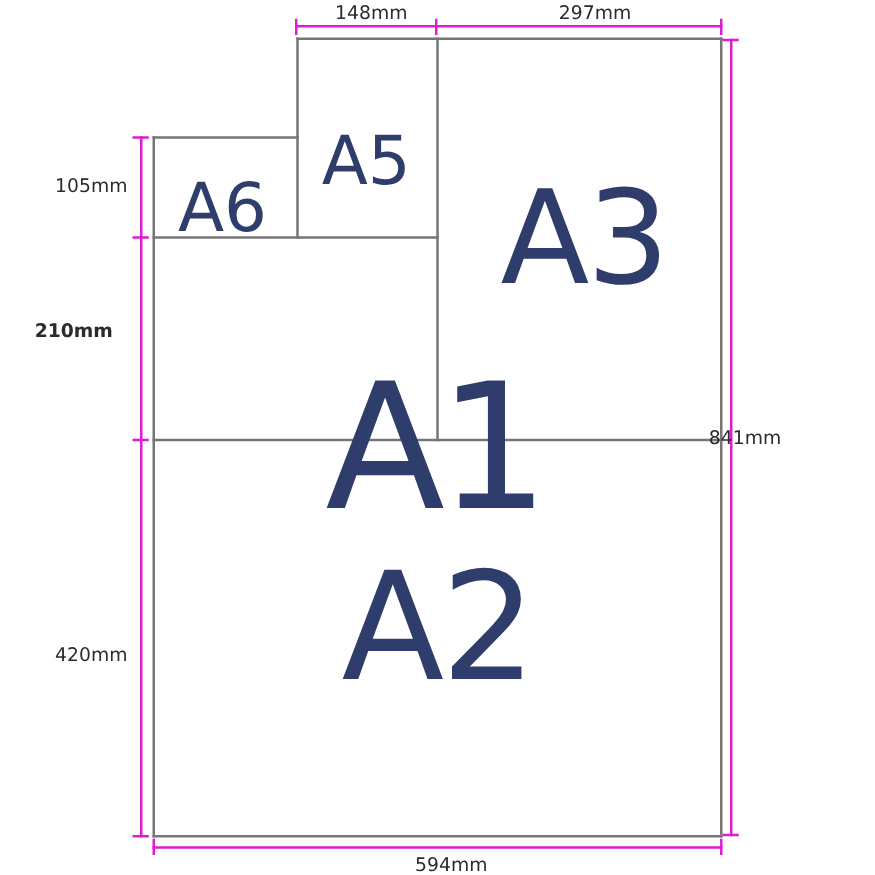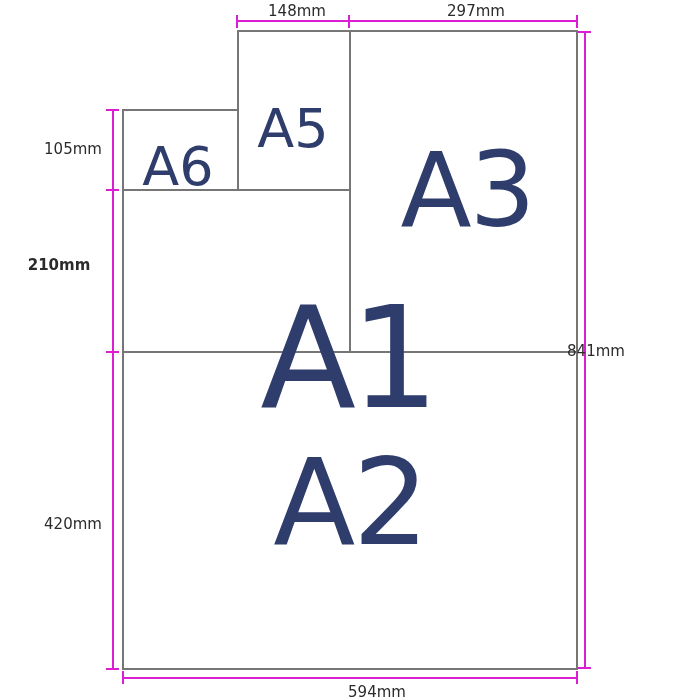--- a/index.html
+++ b/index.html
@@ -82,15 +82,15 @@
   <div class="paper-label" style="left:467px; top:190px; font-size:104px; letter-spacing:-0.02em;">A3</div>
   <div class="paper-label" style="left:293px; top:109px; font-size:54px;margin-top:20px;">A5</div>
   <div class="paper-label" style="left:178px; top:167px; font-size:54px;">A6</div>
 
   <div class="dim-text" style="left:297px; top:11px;">148mm</div>
   <div class="dim-text" style="left:476px; top:11px;">297mm</div>
   <div class="dim-text" style="left:73px; top:149px;">105mm</div>
   <div class="dim-text" style="left:59px; top:265px;font-weight:bold;">210mm</div>
   <div class="dim-text" style="left:73px; top:524px;">420mm</div>
   <div class="dim-text" style="left:596px; top:351px;">841mm</div>
-  <div class="dim-text" style="left:377px; top:692px;">594mm</div>
+  <div class="dim-text" style="left:361px; top:692px;">594mm</div>
 
 </div>
 
 </body></html>

